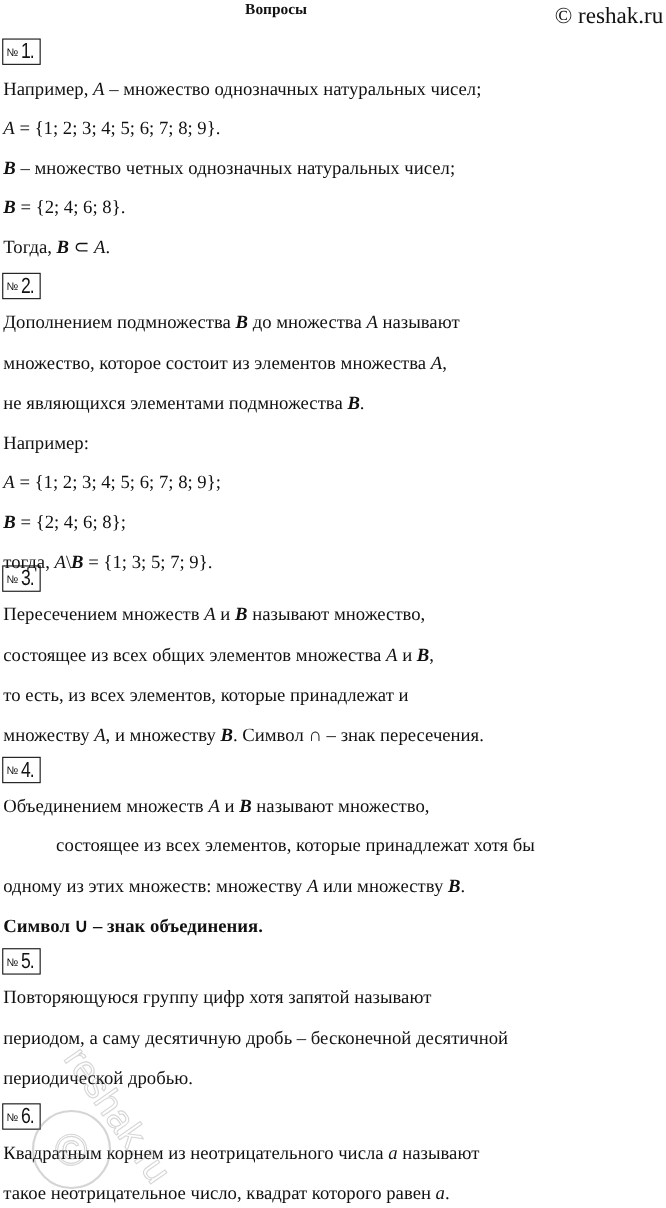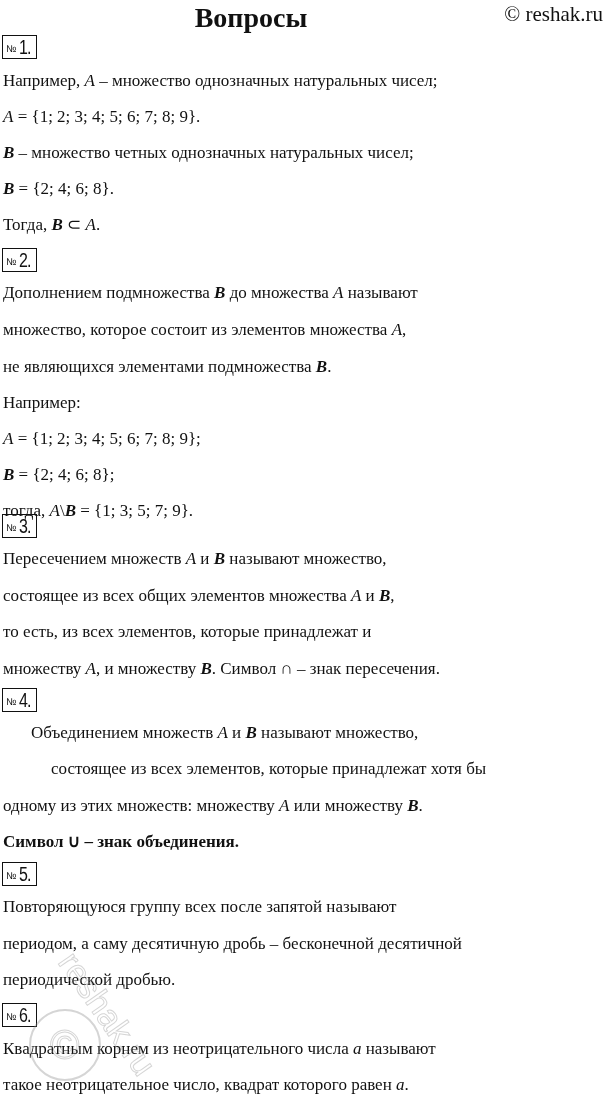--- a/index.html
+++ b/index.html
@@ -1,20 +1,20 @@
 <!DOCTYPE html>
 <html><head>
 <meta charset="utf-8">
 <style>
   html, body { margin:0; padding:0; background:#ffffff; }
   body { width:605px; height:1098px; position:relative; overflow:hidden;
          font-family:"Liberation Serif", serif; color:#111; }
   .header { position:absolute; top:0; left:0; width:605px; height:30px; }
   .title { position:absolute; left:0; width:502px; top:2px; text-align:center;
-           font-weight:bold; font-size:28px; }
+           font-weight:bold; font-size:14px; }
   .copyright { position:absolute; right:2px; top:2px; font-size:21px; }
   .badge { position:absolute; left:2px; height:24px; border:1.5px solid #111;
            box-sizing:border-box; padding:0 3px; font-family:"Liberation Sans", sans-serif;
            font-stretch:condensed; display:flex; align-items:flex-end; }
   .badge .no { font-size:10px; line-height:18px; margin-right:2px; }
   .badge .num { font-size:20px; line-height:22px; letter-spacing:-1px; transform:scaleX(0.8); transform-origin:left bottom; display:inline-block; }
   .line { position:absolute; left:3px; font-size:17px; white-space:nowrap; line-height:26px; }
   .line i { font-style:italic; }
   .line b { font-style:italic; font-weight:bold; }
   .watermark { position:absolute; left:20px; top:935px; width:150px; height:150px;
@@ -54,29 +54,29 @@
       <span class="num">3.</span>
     </div>
     <div class="line" style="top: 546px;">Пересечением множеств <i>A</i> и <b>B</b> называют множество,</div>
     <div class="line" style="top: 583px;">состоящее из всех общих элементов множества <i>A</i> и <b>B</b>,</div>
     <div class="line" style="top: 619px;">то есть, из всех элементов, которые принадлежат и</div>
     <div class="line" style="top: 656px;">множеству <i>A</i>, и множеству <b>B</b>. Символ ∩ – знак пересечения.</div>
     <div class="badge" style="top: 688px;">
       <span class="no">№</span>
       <span class="num">4.</span>
     </div>
-    <div class="line" style="top: 720px; margin-left: 28px;">Объединением множеств <i>A</i> и <b>B</b> называют множество,</div>
+    <div class="line" style="top: 720px;">Объединением множеств <i>A</i> и <b>B</b> называют множество,</div>
     <div class="line" style="top: 756px; margin-left: 48px;">состоящее из всех элементов, которые принадлежат хотя бы</div>
     <div class="line" style="top: 793px;">одному из этих множеств: множеству <i>A</i> или множеству <b>B</b>.</div>
     <div class="line" style="top: 829px; font-weight: bold;">Символ ∪ – знак объединения.</div>
     <div class="badge" style="top: 862px;">
       <span class="no">№</span>
       <span class="num">5.</span>
     </div>
-    <div class="line" style="top: 894px;">Повторяющуюся группу всех после запятой называют</div>
+    <div class="line" style="top: 894px;">Повторяющуюся группу цифр хотя запятой называют</div>
     <div class="line" style="top: 931px;">периодом, а саму десятичную дробь – бесконечной десятичной</div>
     <div class="line" style="top: 967px; text-align: right;">периодической дробью.</div>
     <div class="badge" style="top: 1003px;">
       <span class="no">№</span>
       <span class="num">6.</span>
     </div>
     <div class="line" style="top: 1036px; text-align: right;">Квадратным корнем из неотрицательного числа <i>a</i> называют</div>
     <div class="line" style="top: 1072px;">такое неотрицательное число, квадрат которого равен <i>a</i>.</div>
   </div>
 

